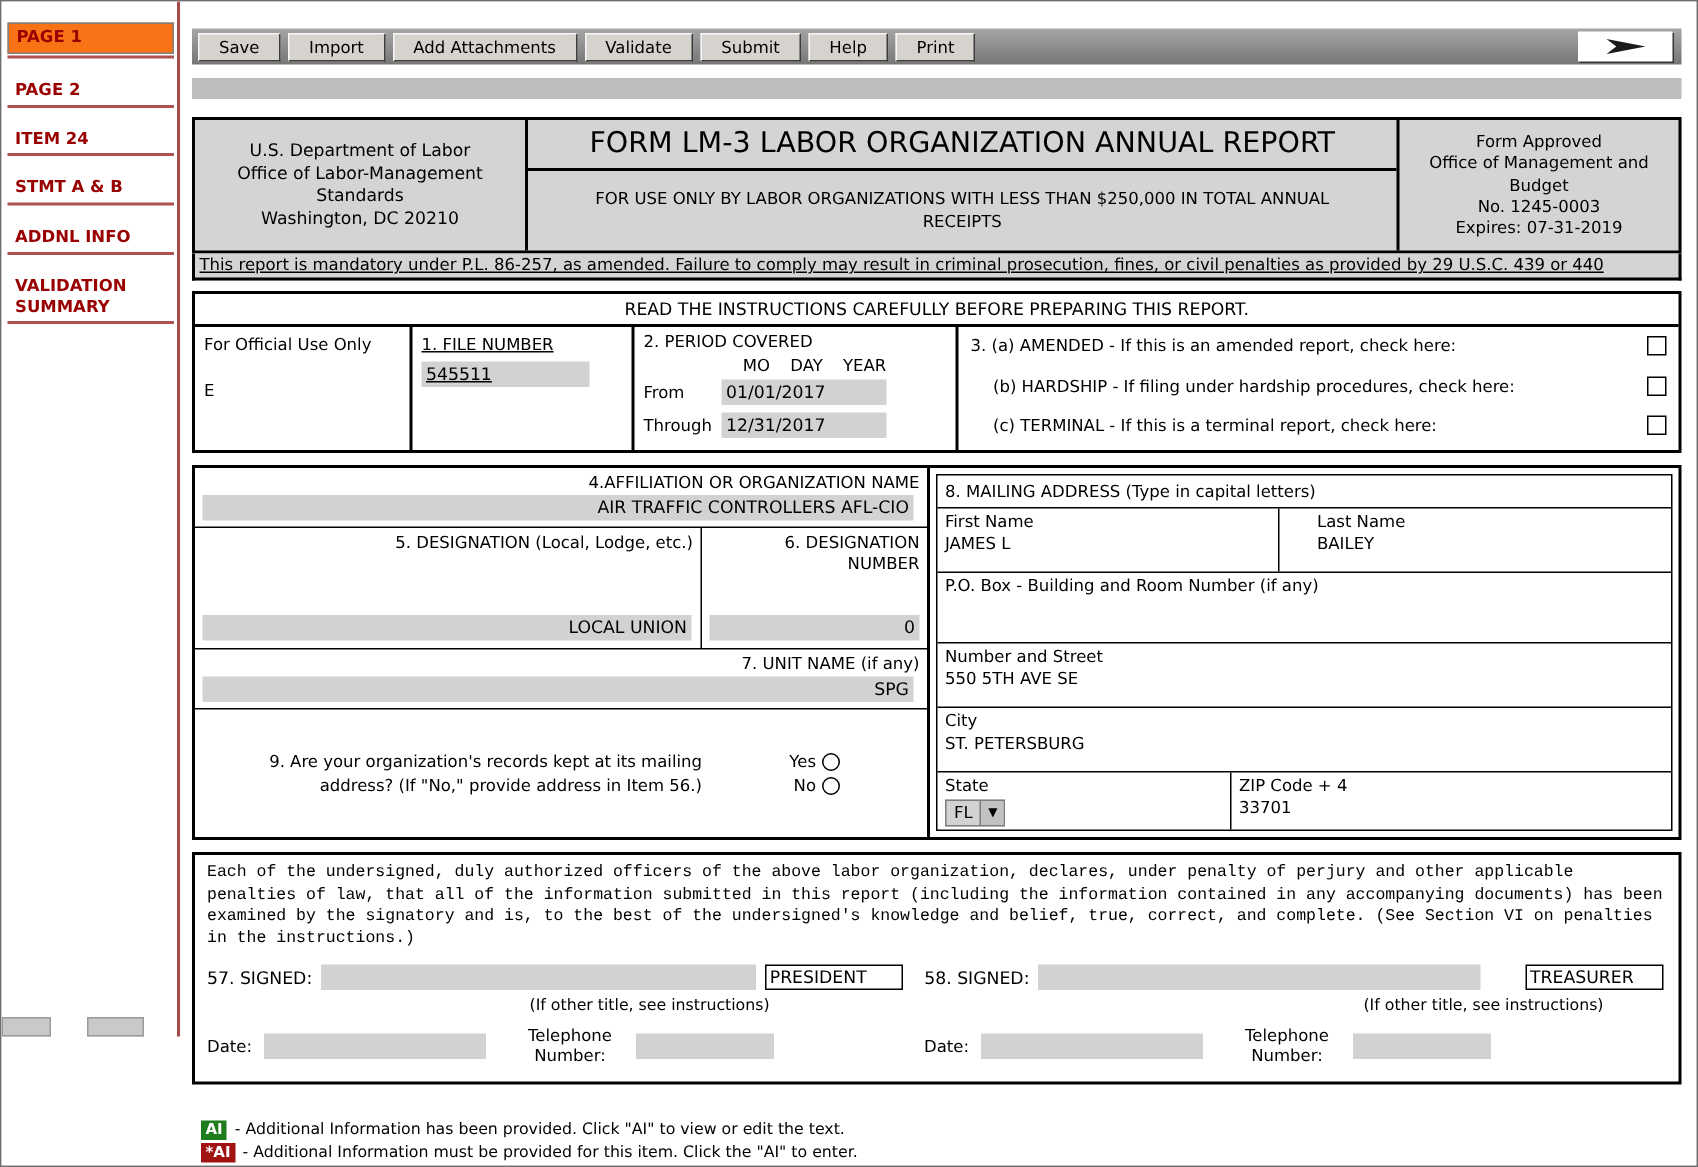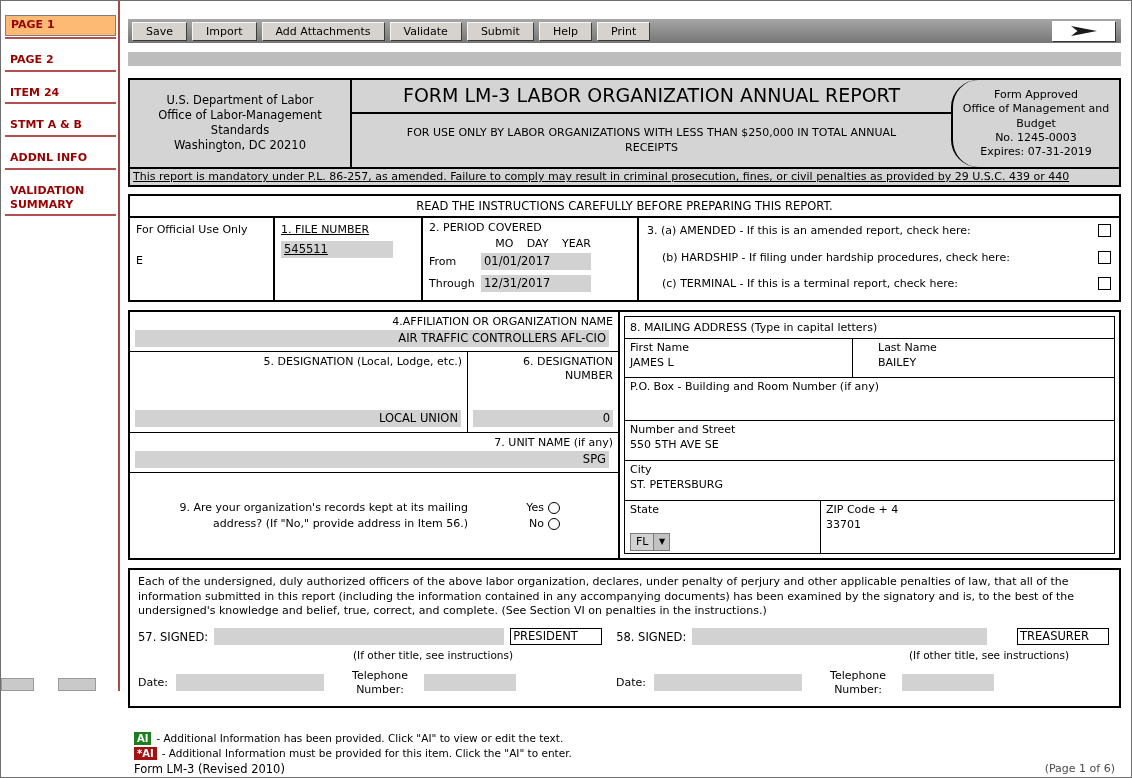--- a/index.html
+++ b/index.html
@@ -5,21 +5,21 @@
   * { margin:0; padding:0; box-sizing:border-box; }
   body { background:#b9b9b9; font-family:"DejaVu Sans","Liberation Sans",sans-serif; color:#000; }
   .screen { width:1132px; height:778px; background:#fff; border:1px solid #6e6e6e;
             box-shadow: inset 0 0 0 3px #c8c8c8; display:flex; overflow:hidden; position:relative; }
 
   
   .sidebar { width:119px; flex-shrink:0; background:#fff; padding:14px 0 0 4px; position:relative; }
   .sidebar-vline { position:absolute; top:0; right:0; width:2px; height:690px; background:#a84848; }
   .nav-item { border-bottom:2px solid #b05050; margin-bottom:12px; margin-right:4px; }
   .nav-box { padding:2px 5px 3px; font-size:11px; font-weight:bold; color:#990000; cursor:pointer; line-height:1.25; }
-  .nav-box.active { border:1px solid #7f7f7f; background:#fdba74; margin-bottom:1px; }
+  .nav-box.active { border:1px solid #7f7f7f; background:#f97316; margin-bottom:1px; }
   .sb-scroll { position:absolute; left:0; bottom:86px; height:14px; display:flex; align-items:center; }
   .sb-btn { width:33px; height:13px; background:#c9c9c9; border:1px solid #9a9a9a; cursor:pointer; }
   .sb-thumb { width:38px; height:13px; background:#c9c9c9; border:1px solid #9a9a9a; margin-left:24px; cursor:pointer; }
 
   
   .main { flex:1; display:flex; flex-direction:column; padding:18px 10px 0 8px; background:#fff; overflow:hidden; }
   .toolbar { height:24px; flex-shrink:0; background:linear-gradient(#a6a6a6,#767676); display:flex; align-items:center; gap:5px; padding:0 4px; }
   .tb-btn { height:19px; background:#d6d3ce; border:1px solid; border-color:#f6f6f6 #3c3c3c #3c3c3c #f6f6f6;
             font-family:inherit; font-size:11px; padding:0 13px; cursor:pointer; color:#000; white-space:nowrap; }
   .send-box { margin-left:auto; width:63px; height:20px; background:#fff; display:flex; align-items:center; justify-content:center;
@@ -27,21 +27,21 @@
   .substrip { height:14px; background:#bdbdbd; margin-top:9px; flex-shrink:0; }
 
   .form { margin-top:12px; flex:1; display:flex; flex-direction:column; font-size:11px; }
 
   
   .hdr { display:flex; border:2px solid #000; background:#d4d4d4; }
   .hdr-left { width:222px; border-right:2px solid #000; font-size:11.5px; text-align:center; padding:13px 10px; line-height:1.3; }
   .hdr-center { flex:1; display:flex; flex-direction:column; }
   .hdr-title { font-size:19px; text-align:center; padding:4px 0 6px; border-bottom:2px solid #000; }
   .hdr-sub { flex:1; font-size:11px; text-align:center; display:flex; align-items:center; justify-content:center; padding:6px 44px; line-height:1.35; }
-  .hdr-right { width:168px; border-left:2px solid #000; font-size:11px; text-align:center; padding:8px 8px; line-height:1.3;border-radius:27px; }
+  .hdr-right { width:188px; border-left:2px solid #000; font-size:11px; text-align:center; padding:8px 8px; line-height:1.3; }
   .mandatory { border:2px solid #000; border-top:none; background:#d4d4d4; font-size:11px; padding:1px 3px 2px; }
   .mandatory span { text-decoration:underline; }
 
   
   .instr { border:2px solid #000; margin-top:7px; }
   .banner { font-size:11.5px; text-align:center; padding:3px 0; border-bottom:2px solid #000; }
   .off-row { display:flex; min-height:77px; }
   .c-off { width:145px; border-right:2px solid #000; padding:5px 6px; }
   .c-off .e { margin-top:16px; }
   .c-file { width:148px; border-right:2px solid #000; padding:5px 6px;text-decoration:underline; }
@@ -83,27 +83,27 @@
   .names { display:flex; padding:0; height:44px; }
   .fn { width:228px; border-right:1px solid #000; padding:2px 5px; }
   .ln { flex:1; padding:2px 5px;margin-left:20px; }
   .sv { margin-top:1px; cursor:text; min-height:13px; }
   .pobox { height:48px; }
   .street { height:44px; }
   .city { height:44px; }
   .statezip { display:flex; border-bottom:none; flex:1; padding:0; }
   .stcell { width:196px; border-right:1px solid #000; padding:2px 5px; }
   .zipcell { flex:1; padding:2px 5px; }
-  .select { display:inline-flex; align-items:center; background:#d2d2d2; border:1px solid #7d7d7d; height:18px; margin-top:16px; cursor:pointer; }
+  .select { display:inline-flex; align-items:center; background:#d2d2d2; border:1px solid #7d7d7d; height:18px; margin-top:2px; cursor:pointer; }
   .select .val { padding:0 5px; }
   .select .arrow { width:16px; height:16px; background:#c2c2c2; border-left:1px solid #7d7d7d; display:flex; align-items:center; justify-content:center; font-size:8px; }
 
   
   .decl { border:2px solid #000; margin-top:8px; padding:5px 8px 10px; }
-  .decl p { line-height:1.35; }
+  .decl p { line-height:1.35;font-family:Liberation Mono, monospace; }
   .sig-row { display:flex; align-items:center; margin-top:9px; }
   .sig-lbl { white-space:nowrap; font-size:11.5px; }
   .sig1 { width:290px; margin-left:6px; }
   .winput { background:#fff; border:1px solid #000; height:17px; line-height:15px; font-size:11.5px; padding:0 2px; cursor:text; }
   .t1 { width:92px; margin-left:6px; }
   .s58 { margin-left:14px; }
   .sig2 { flex:1; margin-left:6px; }
   .t2 { width:92px; margin-left:30px; margin-right:2px; }
   .note-row { display:flex; font-size:10.5px; margin-top:4px; }
   .note1 { margin-left:215px; }

